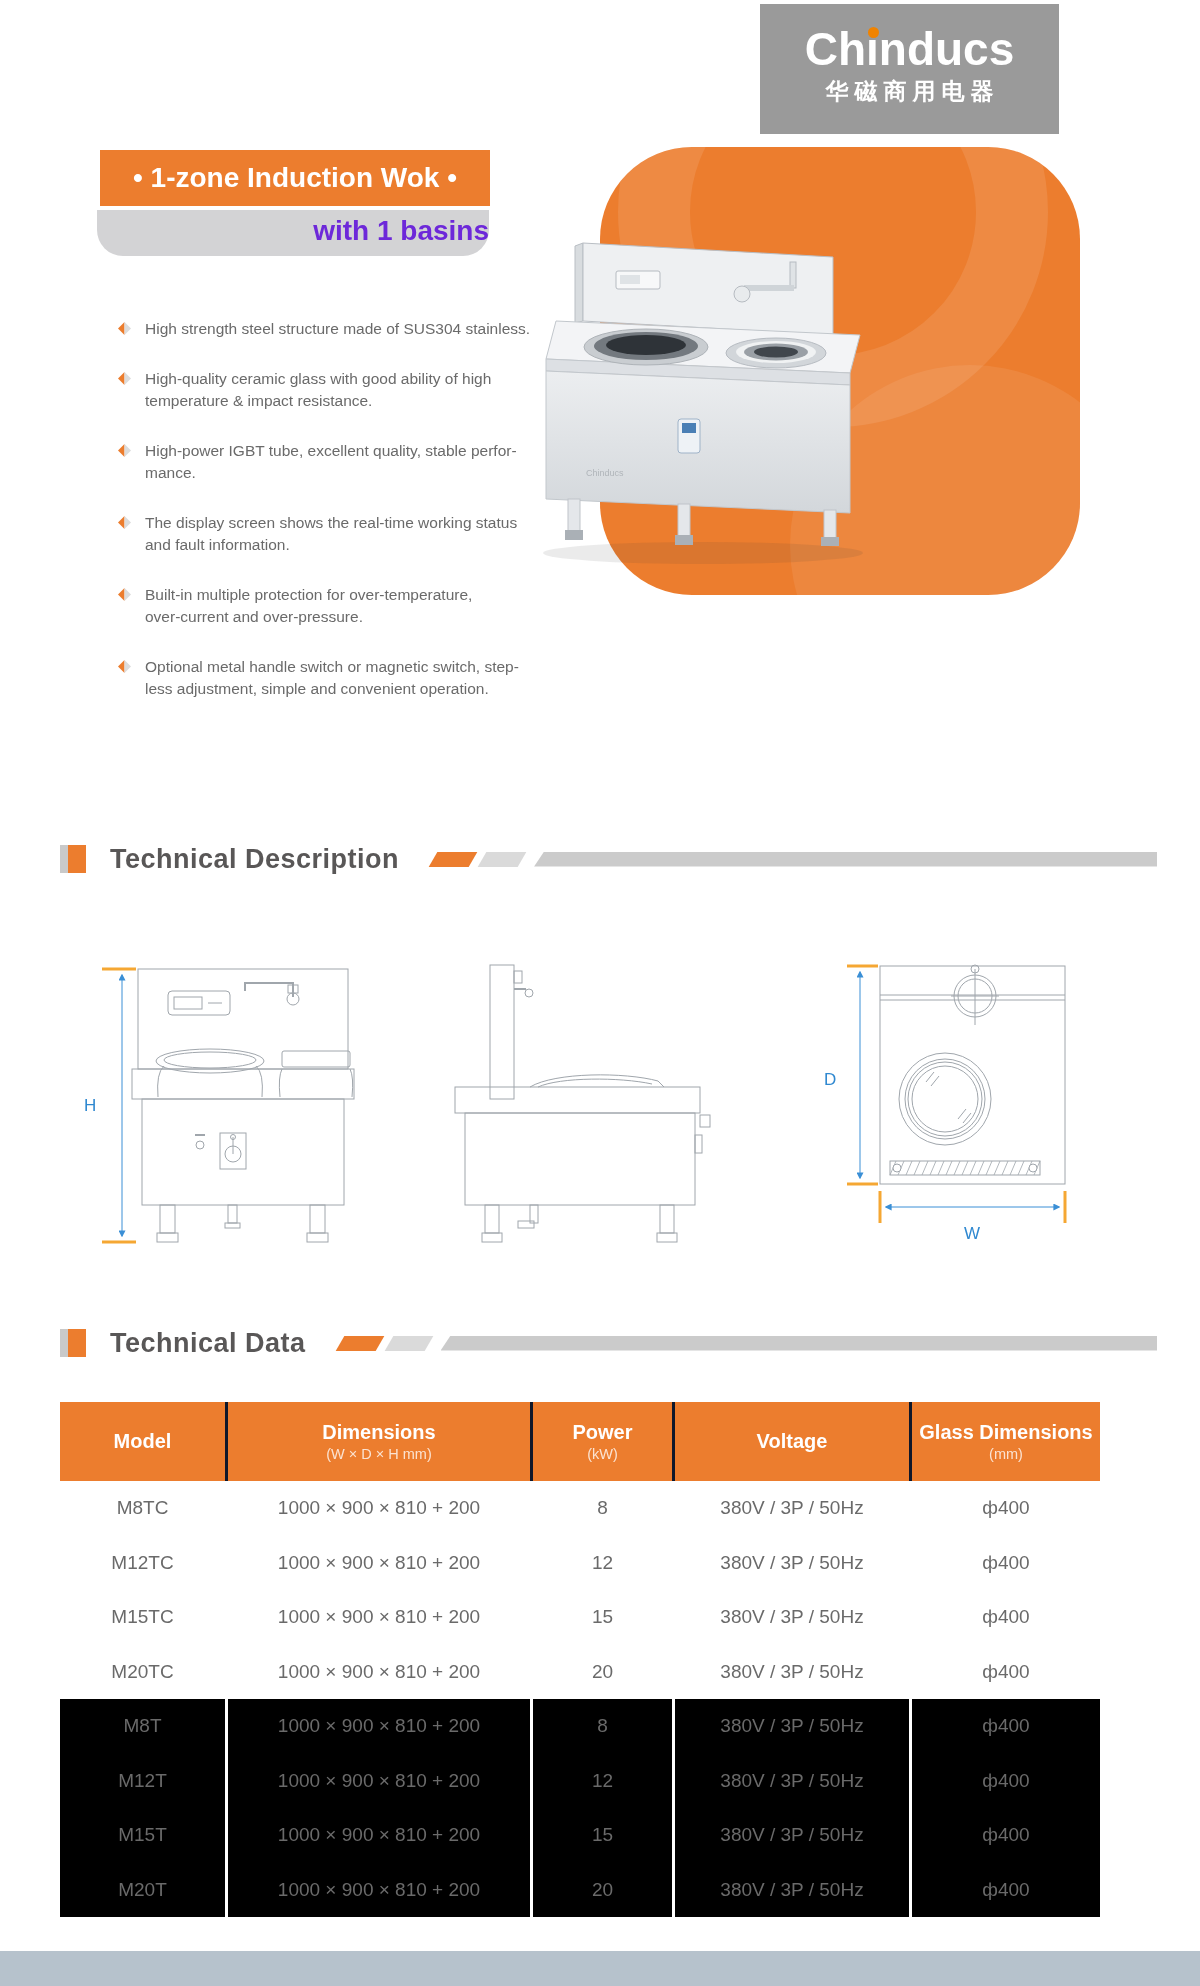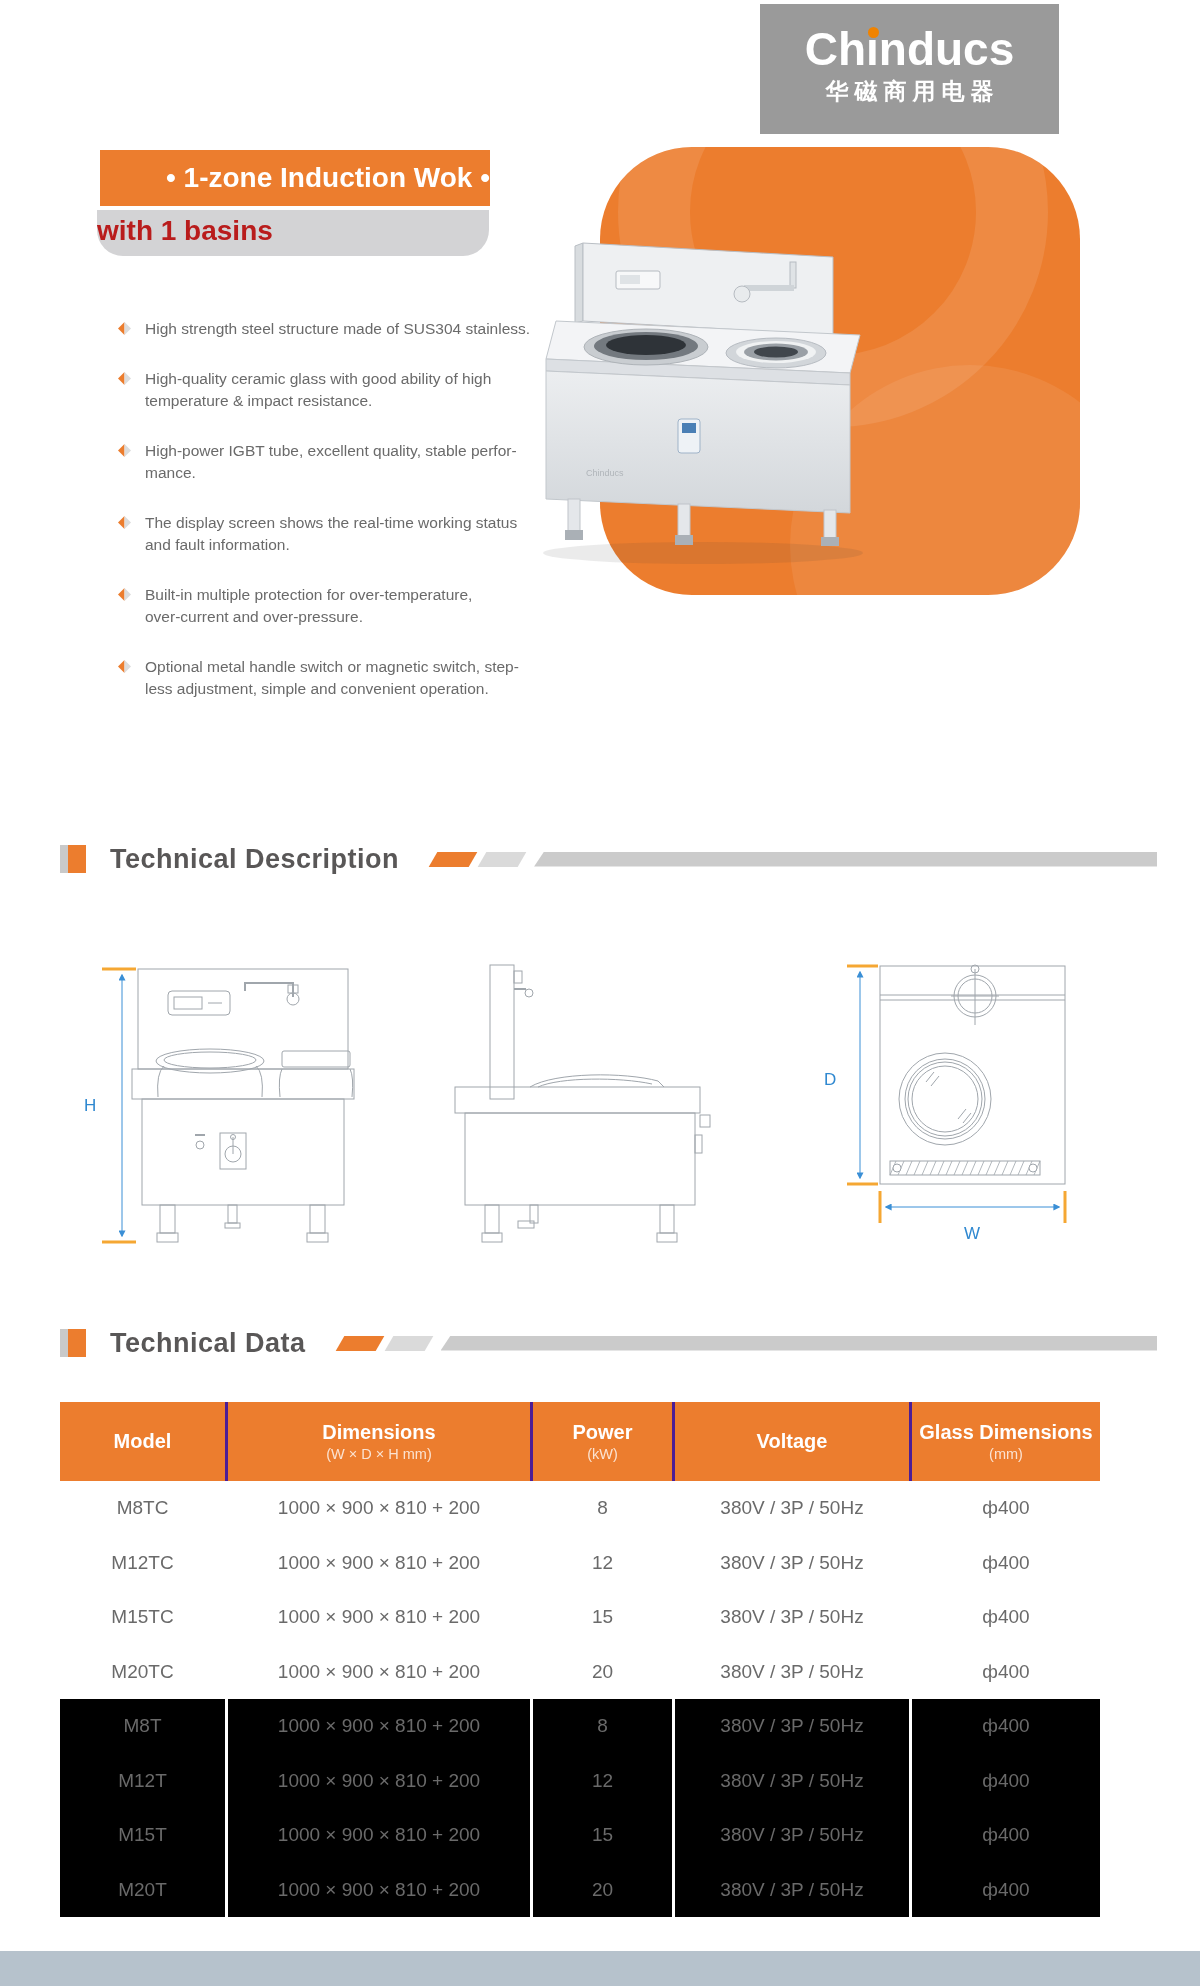--- a/index.html
+++ b/index.html
@@ -13,23 +13,23 @@
   .brand-cn { color:#fff; font-size:23px; font-weight:bold; letter-spacing:6px; margin-top:3px; padding-left:6px; }
 
   
   .hero { position:absolute; left:600px; top:143px; width:480px; height:448px; background:#EC7D2E; border-radius:92px; overflow:hidden; }
   .hero .wm1 { position:absolute; left:18px; top:-150px; width:430px; height:430px; border-radius:50%; border:72px solid rgba(255,255,255,0.10); }
   .hero .wm2 { position:absolute; right:-70px; bottom:-130px; width:360px; height:360px; border-radius:50%; background:rgba(255,255,255,0.08); }
   .product { position:absolute; left:528px; top:218px; width:352px; height:352px; }
 
   
   .banner-orange { position:absolute; left:100px; top:146px; width:390px; height:56px; background:#EC7D2E; color:#fff;
-    font-size:28px; font-weight:bold; text-align:right; line-height:56px; }
-  .banner-gray { position:absolute; left:97px; top:206px; width:392px; height:46px; background:#D3D3D5; color:#b91c1c;
-    font-size:28px; font-weight:bold; text-align:left; line-height:42px; border-radius:0 0 26px 26px; }
+    font-size:28px; font-weight:bold; text-align:center; line-height:56px; }
+  .banner-gray { position:absolute; left:97px; top:206px; width:392px; height:46px; background:#D3D3D5; color:#6d28d9;
+    font-size:28px; font-weight:bold; text-align:right; line-height:42px; border-radius:0 0 26px 26px; }
 
   
   .features { position:absolute; left:118px; top:314px; width:440px; }
   .feature-item { display:flex; align-items:flex-start; margin-bottom:28px; }
   .feature-bullet { flex:0 0 13px; margin-top:4px; margin-right:14px; }
   .feature-text { font-size:15.5px; line-height:22px; color:#6a6a6a; white-space:pre-line; }
 
   
   .sec-head { position:absolute; left:60px; right:43px; height:34px; display:flex; align-items:center; }
   .sec-head.h1 { top:838px; } .sec-head.h2 { top:1322px; }
@@ -40,21 +40,21 @@
   .slash.s2 { width:40px; background:#DADADA; margin-left:9px; }
   .slash-bar { flex:1; height:15px; margin-left:12px; background:#CBCBCB; clip-path:polygon(10px 0,100% 0,100% 100%,0 100%); }
 
   
   .drawings { position:absolute; left:60px; top:935px; width:1080px; height:340px; }
   .drawings svg { width:100%; height:100%; }
 
   
   .table { position:absolute; left:60px; top:1398px; width:1078px; }
   .t-header { display:flex; height:79px; }
-  .t-hcell { background:#EC7D2E; color:#fff; display:flex; flex-direction:column; align-items:center; justify-content:center; border-right:3px solid #4c1d95; }
+  .t-hcell { background:#EC7D2E; color:#fff; display:flex; flex-direction:column; align-items:center; justify-content:center; border-right:3px solid #0f172a; }
   .t-hcell:last-child { border-right:none; }
   .t-hlabel { font-size:20px; font-weight:bold; }
   .t-hsub { font-size:14.5px; color:rgba(255,255,255,0.78); margin-top:2px; font-weight:normal; }
   .t-row { display:flex; height:54.5px; }
   .t-cell { display:flex; align-items:center; justify-content:center; font-size:19px; color:#6a6a6a; border-right:3px solid #fff; }
   .t-cell:last-child { border-right:none; }
   .t-row.shaded .t-cell { background:#000000; }
   .c1{width:168px;} .c2{width:305px;} .c3{width:142px;} .c4{width:237px;} .c5{width:188px;}
 
   

